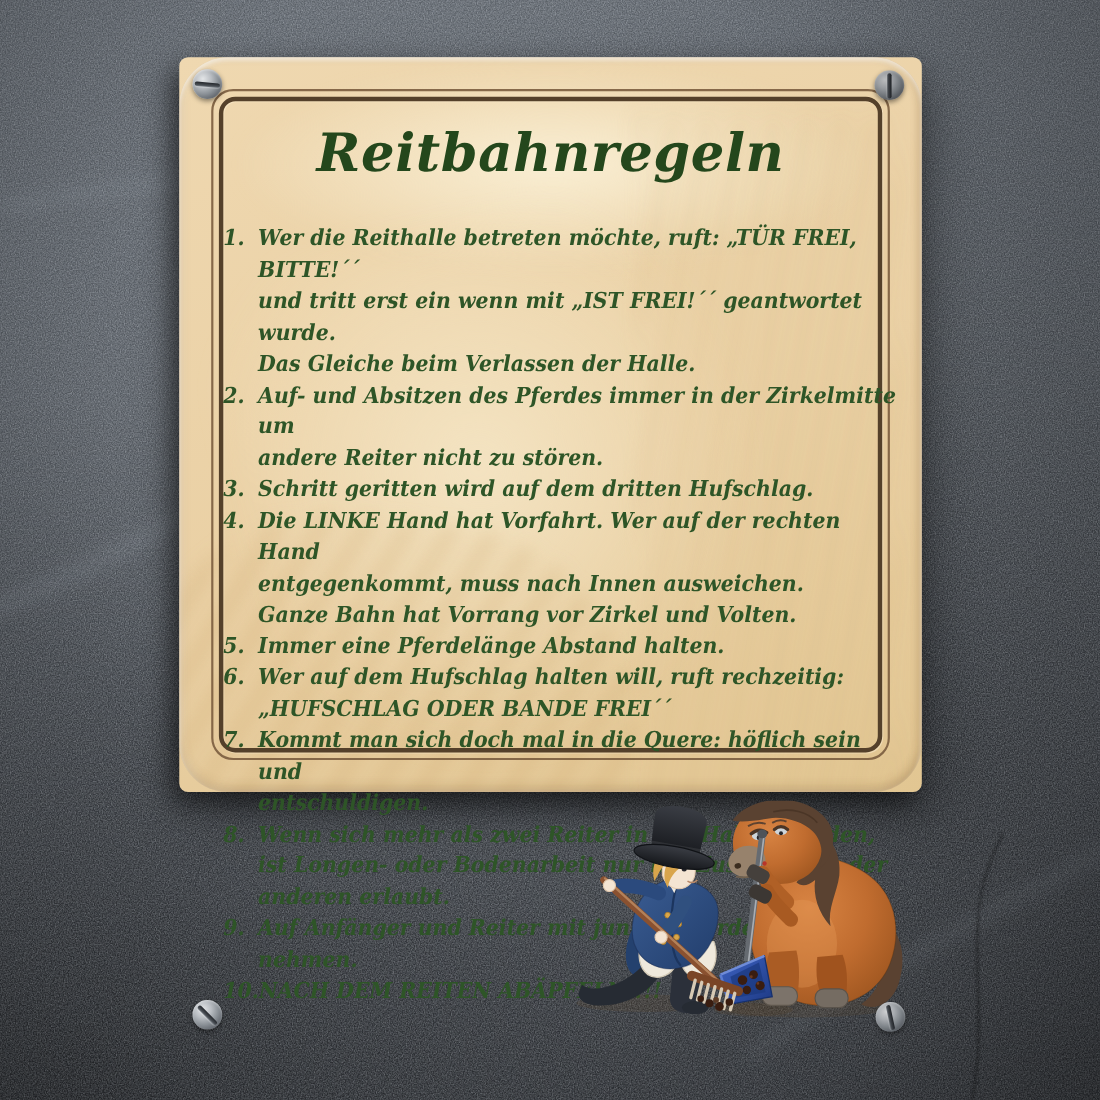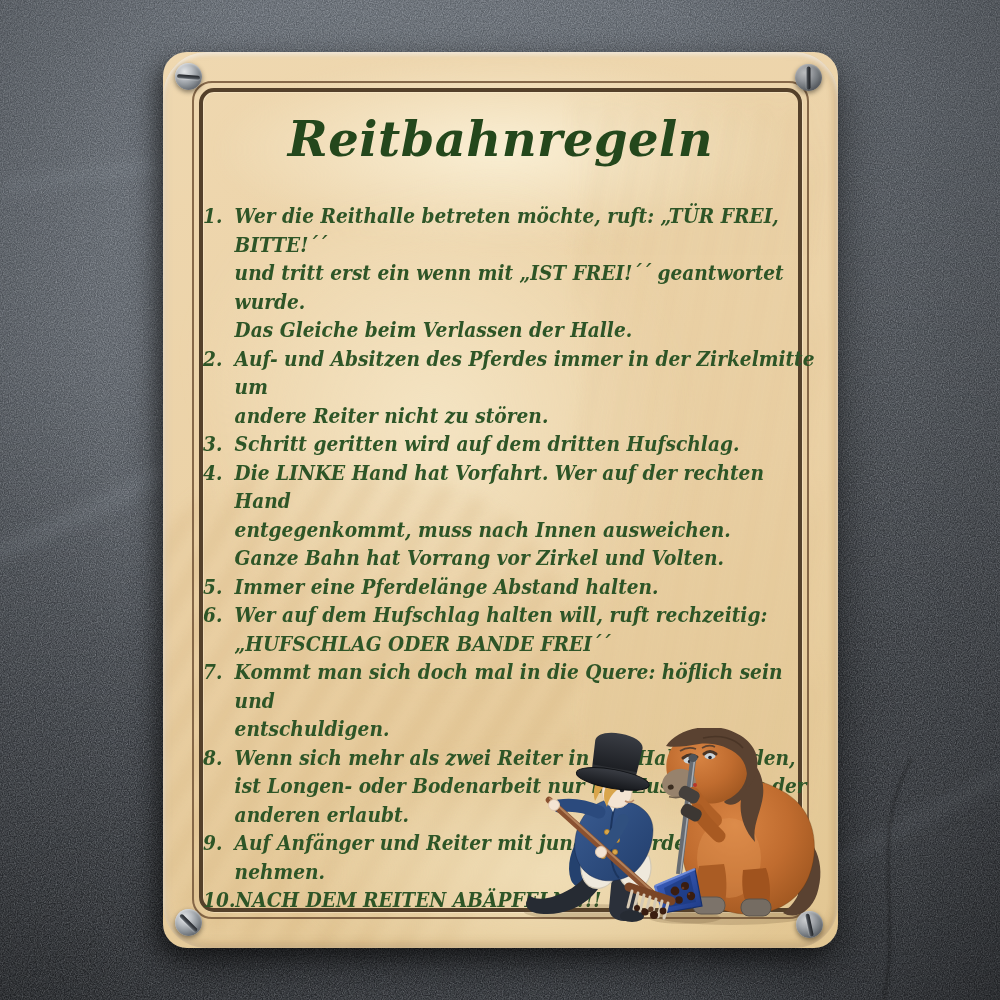--- a/index.html
+++ b/index.html
@@ -13,22 +13,22 @@
     background:
       radial-gradient(circle at 40% 22%, rgba(150,157,166,.32) 0%, rgba(150,157,166,0) 52%),
       radial-gradient(circle at 88% 70%, rgba(0,0,0,.30) 0%, rgba(0,0,0,0) 55%),
       radial-gradient(circle at 8% 96%, rgba(0,0,0,.38) 0%, rgba(0,0,0,0) 45%),
       linear-gradient(175deg,#5b6169 0%,#51565d 40%,#44484f 75%,#35383e 100%);
   }
   .wall-grain{position:absolute;inset:0;}
   .wall-vignette{position:absolute;inset:0;
     background:radial-gradient(ellipse at 45% 35%, rgba(0,0,0,0) 45%, rgba(0,0,0,.18) 78%, rgba(0,0,0,.4) 100%);}
   
-  .sign{position:absolute;left:163px;top:52px;width:675px;height:896px;
-    border-radius:24px;
+  .sign{position:absolute;left:163px;top:52px;width:675px;height:668px;
+    border-radius:8px;
     background:linear-gradient(160deg,#efd8b0 0%,#ead0a4 55%,#e2c692 100%);
     box-shadow:-7px 10px 22px rgba(0,0,0,.5), 10px 20px 50px rgba(0,0,0,.35);}
   .parchment{position:absolute;inset:0;border-radius:44px;overflow:hidden;}
   .wash{position:absolute;}
   .wash-top{left:55px;top:5px;width:570px;height:185px;
     background:radial-gradient(ellipse at 50% 50%, rgba(250,240,214,.95) 0%, rgba(250,240,214,0) 72%);
     filter:blur(9px);}
   .wash-mid{left:70px;top:150px;width:460px;height:480px;
     background:radial-gradient(ellipse at 45% 45%, rgba(249,238,210,.65) 0%, rgba(249,238,210,0) 70%);
     filter:blur(16px);transform:rotate(-14deg);}

